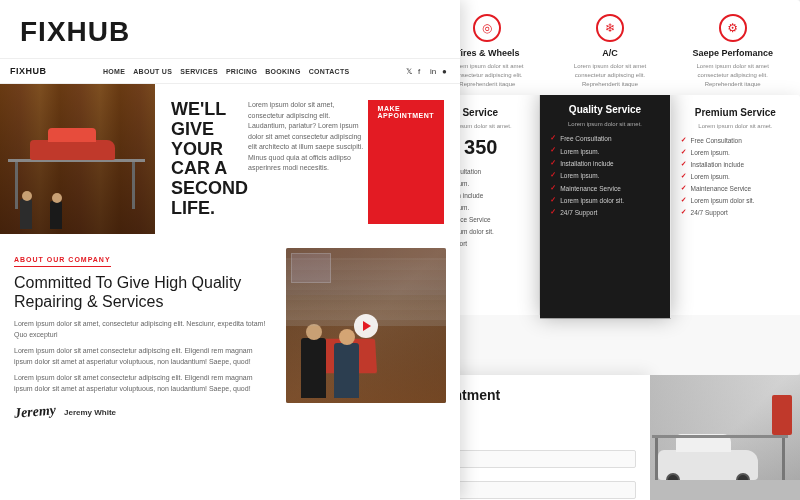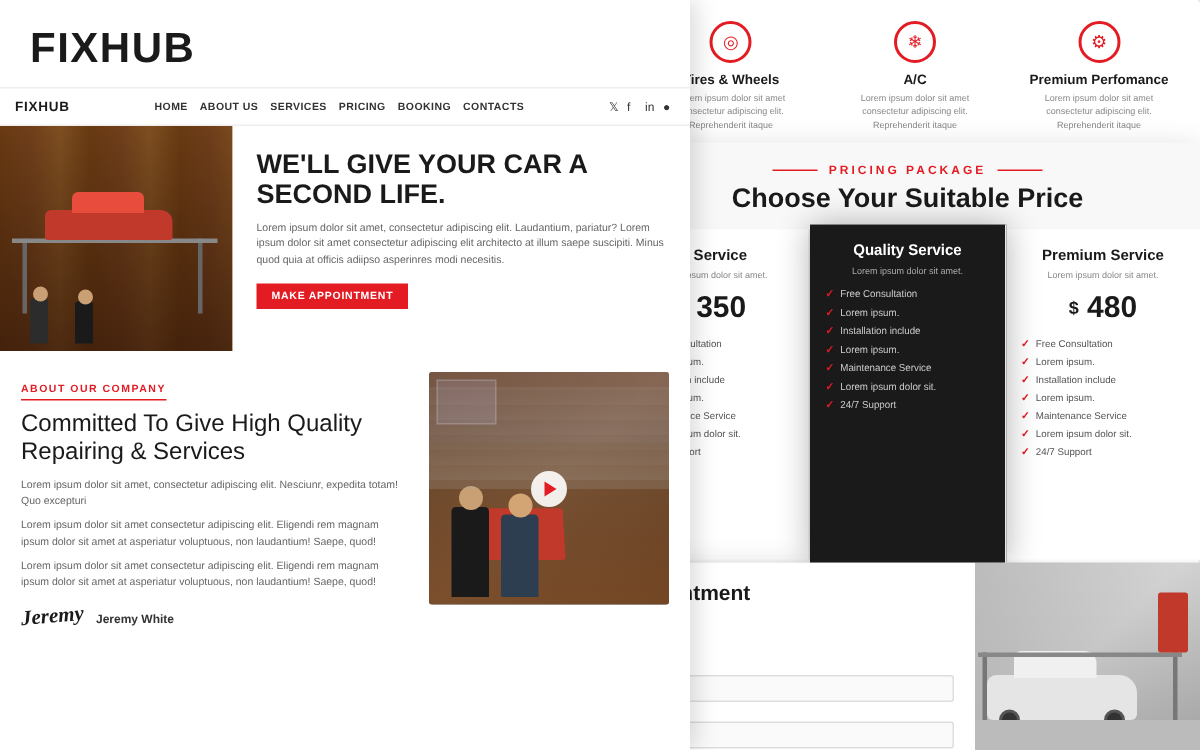--- a/index.html
+++ b/index.html
@@ -103,21 +103,21 @@
       height: 100%;
       background: 
         linear-gradient(rgba(0,0,0,0.2), rgba(0,0,0,0.3)),
         repeating-linear-gradient(90deg, #8B4513 0px, #A0522D 20px, #cd853f 40px, #8B4513 60px);
     }
 
     .hero-content {
       padding: 16px 16px 10px;
       flex: 1;
       display: flex;
-      flex-direction: column;
+      flex-direction: row;
       justify-content: flex-start;
     }
     .hero-headline {
       font-size: 18px;
       font-weight: 900;
       color: #1a1a1a;
       line-height: 1.1;
       text-transform: uppercase;
       margin-bottom: 8px;
     }
@@ -542,30 +542,26 @@
     <div class="service-icon-circle">
       <span class="service-icon-sym">❄</span>
     </div>
     <div class="service-title">A/C</div>
     <div class="service-desc">Lorem ipsum dolor sit amet consectetur adipiscing elit. Reprehenderit itaque</div>
   </div>
   <div class="service-item">
     <div class="service-icon-circle">
       <span class="service-icon-sym">⚙</span>
     </div>
-    <div class="service-title">Premium Perfomance</div>
+    <div class="service-title">Saepe Perfomance</div>
     <div class="service-desc">Lorem ipsum dolor sit amet consectetur adipiscing elit. Reprehenderit itaque</div>
   </div>
 </div>
 
 <div class="pricing-panel">
-  <div class="pricing-header">
-    <div class="pricing-label">PRICING PACKAGE</div>
-    <div class="pricing-title">Choose Your Suitable Price</div>
-  </div>
   <div class="pricing-cards">
 
     <div class="pricing-card">
       <div class="card-title">ic Service</div>
       <div class="card-desc">Lorem ipsum dolor sit amet.</div>
       <div class="card-price">
         <span class="price-dollar">$</span> 350
       </div>
       <ul class="feature-list">
         <li class="feature-item"><span class="check-mark">✓</span> Free Consultation</li>
@@ -588,23 +584,20 @@
         <li class="feature-item"><span class="check-mark">✓</span> Lorem ipsum.</li>
         <li class="feature-item"><span class="check-mark">✓</span> Maintenance Service</li>
         <li class="feature-item"><span class="check-mark">✓</span> Lorem ipsum dolor sit.</li>
         <li class="feature-item"><span class="check-mark">✓</span> 24/7 Support</li>
       </ul>
     </div>
 
     <div class="pricing-card">
       <div class="card-title">Premium Service</div>
       <div class="card-desc">Lorem ipsum dolor sit amet.</div>
-      <div class="card-price">
-        <span class="price-dollar">$</span> 480
-      </div>
       <ul class="feature-list">
         <li class="feature-item"><span class="check-mark">✓</span> Free Consultation</li>
         <li class="feature-item"><span class="check-mark">✓</span> Lorem ipsum.</li>
         <li class="feature-item"><span class="check-mark">✓</span> Installation include</li>
         <li class="feature-item"><span class="check-mark">✓</span> Lorem ipsum.</li>
         <li class="feature-item"><span class="check-mark">✓</span> Maintenance Service</li>
         <li class="feature-item"><span class="check-mark">✓</span> Lorem ipsum dolor sit.</li>
         <li class="feature-item"><span class="check-mark">✓</span> 24/7 Support</li>
       </ul>
     </div>

